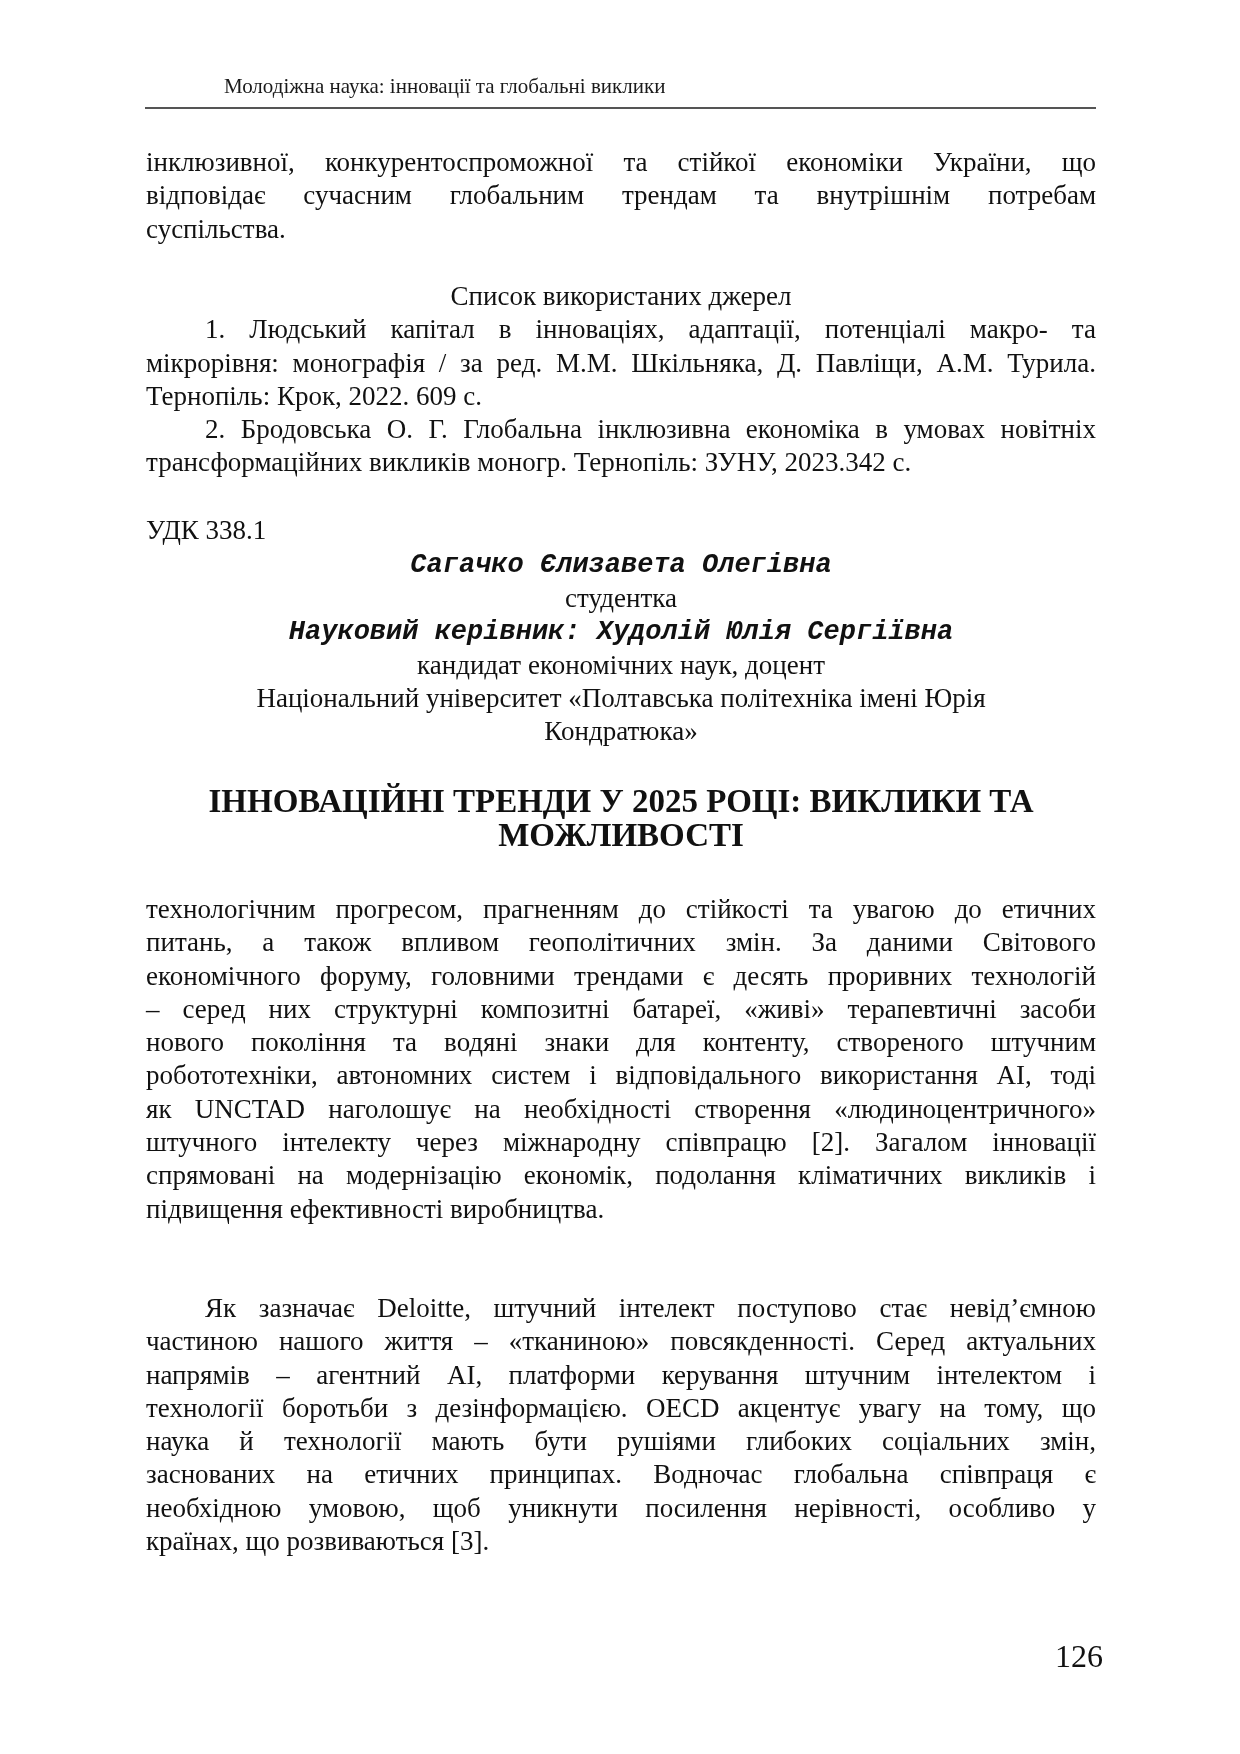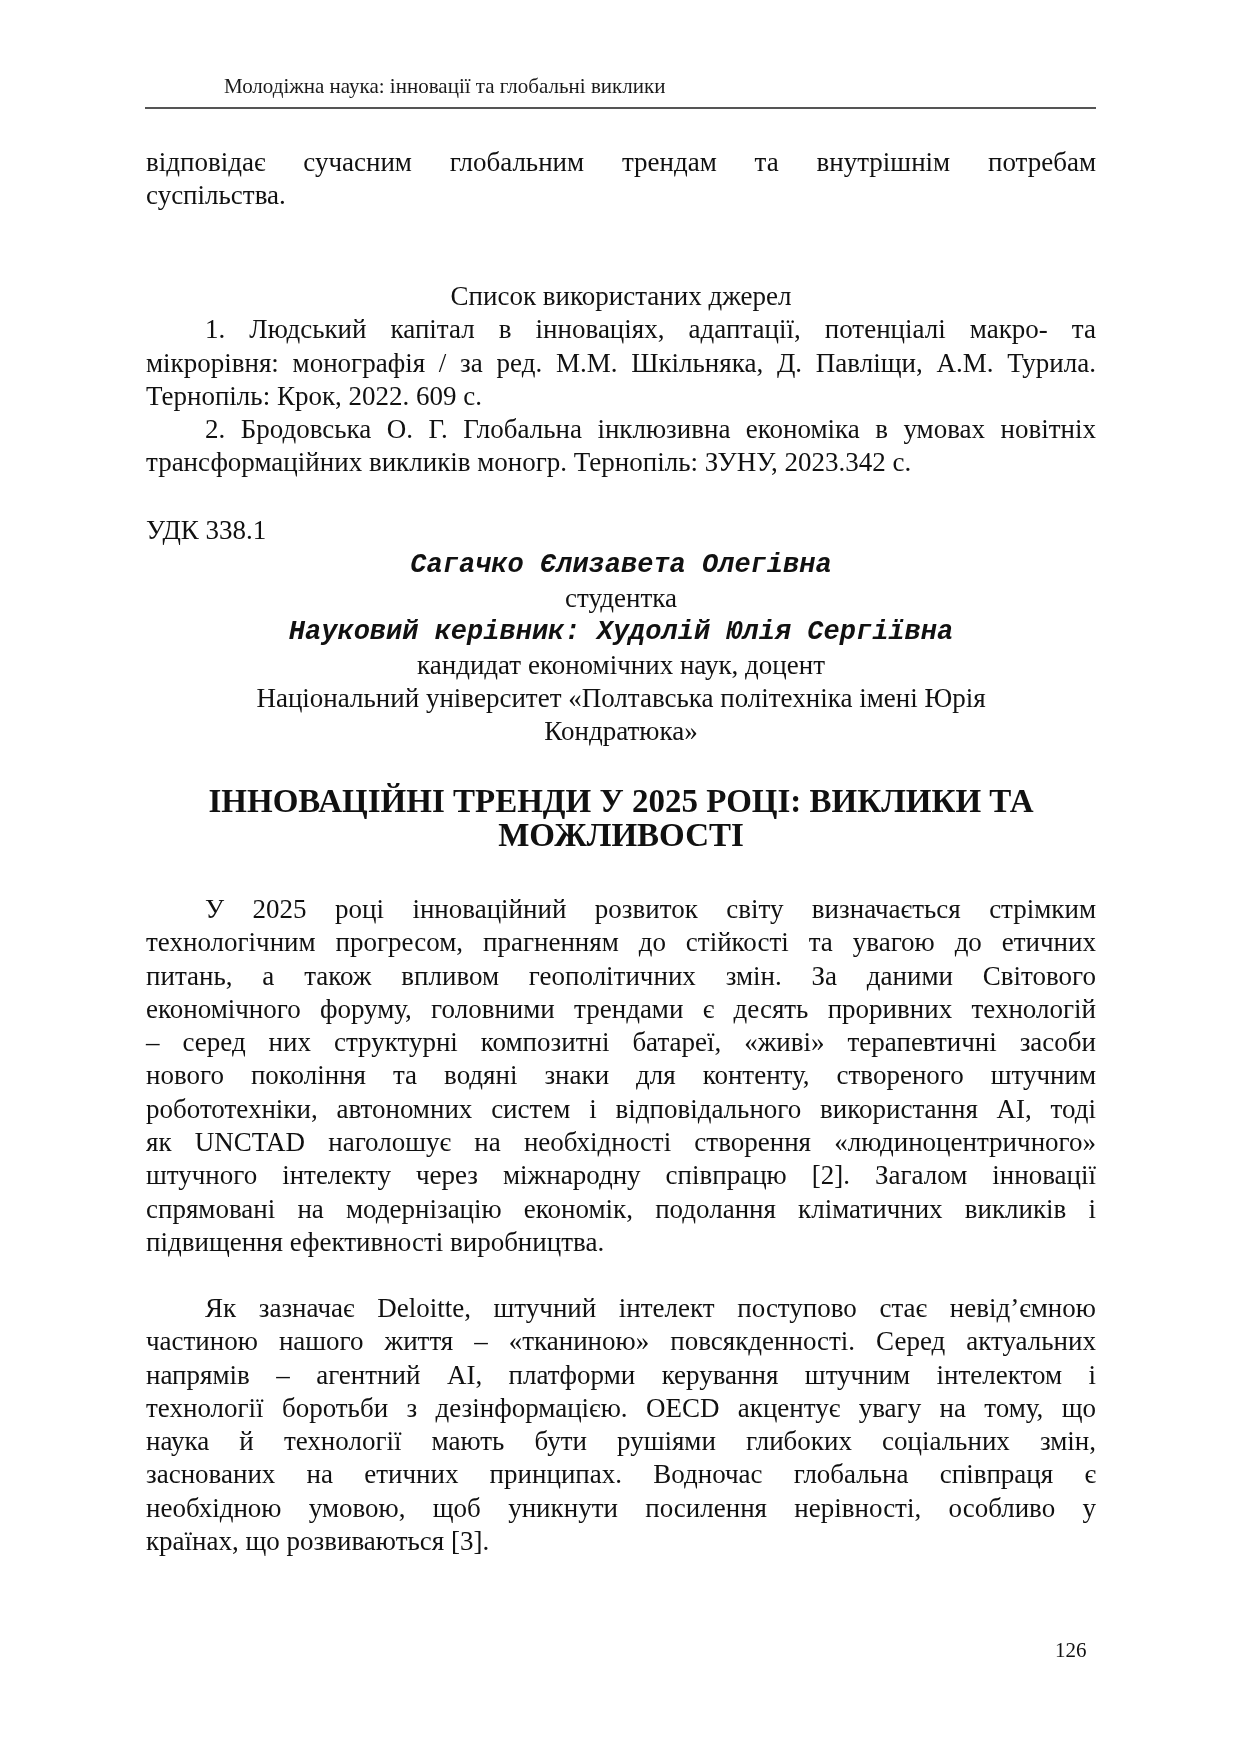--- a/index.html
+++ b/index.html
@@ -8,32 +8,33 @@
   .page { position: absolute; left: 0; top: 0; width: 1240px; height: 1754px; }
   .running-header { position: absolute; left: 208px; top: 74px; font-size: 21px; color: #1a1a1a; white-space: nowrap; margin-left: 16px; }
   .header-rule { position: absolute; left: 145px; top: 107px; width: 951px; height: 0; border-top: 2px solid #555; }
   .body-block { position: absolute; left: 146px; width: 950px; font-size: 27px; line-height: 33.3px; }
   .justify-full { text-align: justify; text-align-last: justify; }
   .para { margin: 0; }
   .indent { text-indent: 59px; }
   .center { text-align: center; }
   .bold-italic { font-weight: bold; font-style: italic; font-family: Liberation Mono, monospace; }
   .title { font-weight: bold; font-size: 33px; line-height: 34px; text-align: center; }
-  .page-number { position: absolute; left: 1055px; top: 1638px; font-size: 21px; }
+  .page-number { position: absolute; left: 1055px; top: 1638px; font-size: 32px; }
   .line { display: block; }
 </style>
 </head>
 <body>
 
 <div class="page">
 
   <div class="running-header">Молодіжна наука: інновації та глобальні виклики</div>
   <div class="header-rule"></div>
 
   <div class="body-block" style="top:146px;">
+    <div class="para justify-full line">інклюзивної, конкурентоспроможної та стійкої економіки України, що</div>
     <div class="para justify-full line">відповідає сучасним глобальним трендам та внутрішнім потребам</div>
     <div class="para line">суспільства.</div>
   </div>
 
   <div class="body-block" style="top:280px;">
     <div class="center line">Список використаних джерел</div>
     <div>
       <div class="justify-full line indent">1. Людський капітал в інноваціях, адаптації, потенціалі макро- та</div>
       <div class="justify-full line">мікрорівня: монографія / за ред. М.М. Шкільняка, Д. Павліщи, А.М. Турила.</div>
       <div class="line">Тернопіль: Крок, 2022. 609 с.</div>
@@ -56,21 +57,20 @@
     <div class="line">Національний університет «Полтавська політехніка імені Юрія</div>
     <div class="line">Кондратюка»</div>
   </div>
 
   <div class="body-block title" style="top:784px;">
     <div class="line">ІННОВАЦІЙНІ ТРЕНДИ У 2025 РОЦІ: ВИКЛИКИ ТА</div>
     <div class="line">МОЖЛИВОСТІ</div>
   </div>
 
   <div class="body-block" style="top:893px;">
-    <div class="justify-full line indent">У 2025 році інноваційний розвиток світу визначається стрімким</div>
     <div class="justify-full line">технологічним прогресом, прагненням до стійкості та увагою до етичних</div>
     <div class="justify-full line">питань, а також впливом геополітичних змін. За даними Світового</div>
     <div class="justify-full line">економічного форуму, головними трендами є десять проривних технологій</div>
     <div class="justify-full line">– серед них структурні композитні батареї, «живі» терапевтичні засоби</div>
     <div class="justify-full line">нового покоління та водяні знаки для контенту, створеного штучним</div>
     <div class="justify-full line">робототехніки, автономних систем і відповідального використання AI, тоді</div>
     <div class="justify-full line">як UNCTAD наголошує на необхідності створення «людиноцентричного»</div>
     <div class="justify-full line">штучного інтелекту через міжнародну співпрацю [2]. Загалом інновації</div>
     <div class="justify-full line">спрямовані на модернізацію економік, подолання кліматичних викликів і</div>
     <div class="line">підвищення ефективності виробництва.</div>

